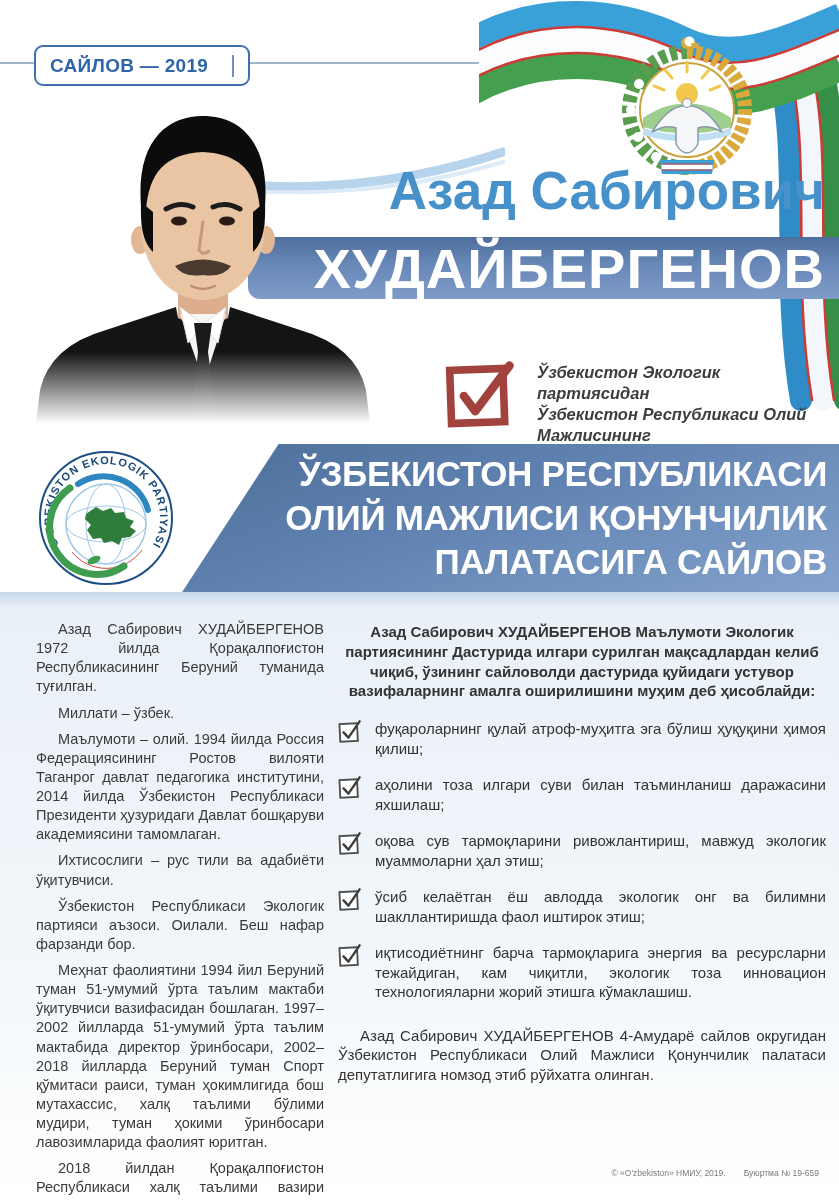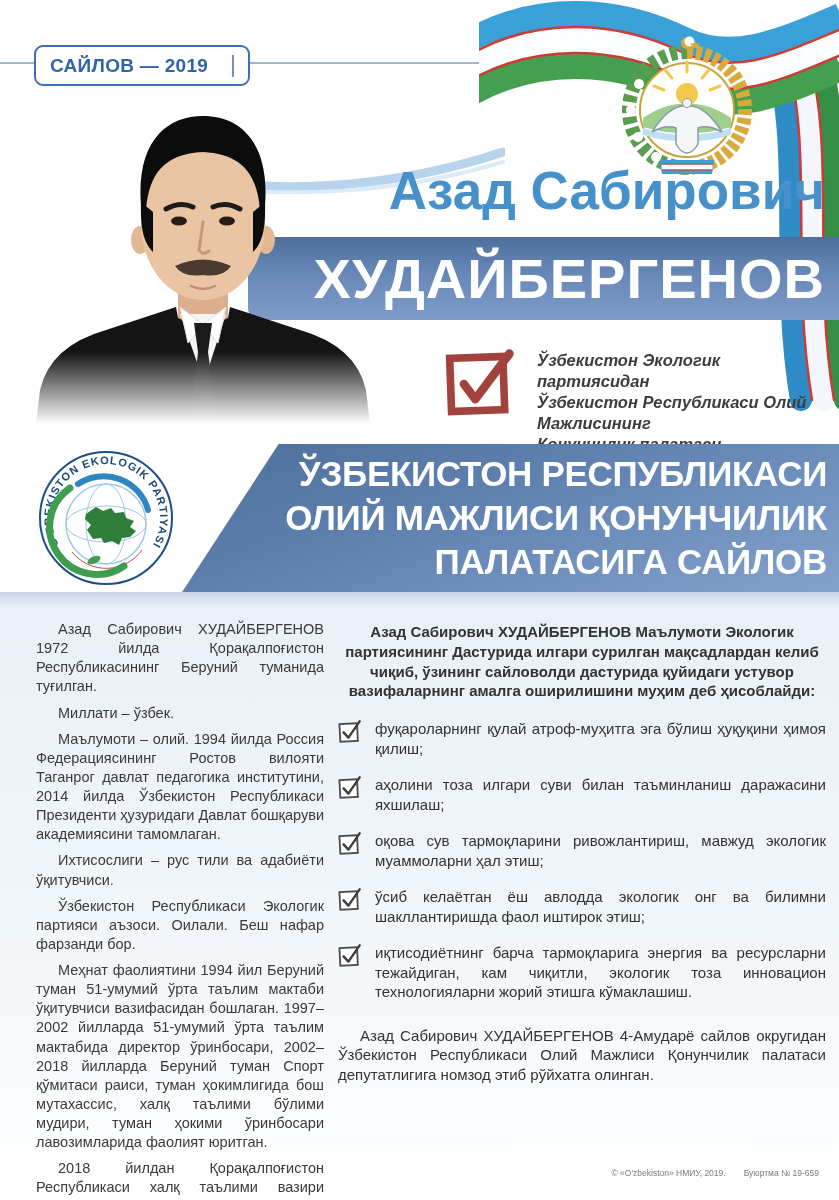--- a/index.html
+++ b/index.html
@@ -20,29 +20,29 @@
   
   .ribbon-svg{position:absolute;right:0;top:0;width:360px;height:430px;z-index:1;}
   .swoosh-svg{position:absolute;left:185px;top:146px;width:320px;height:50px;z-index:1;}
   .emblem-svg{position:absolute;left:612px;top:32px;width:150px;height:152px;z-index:2;}
   
   .candidate-given{
     position:absolute;right:14px;top:160px;width:560px;z-index:4;
     text-align:right;font-size:53px;font-weight:bold;color:#4691c9;letter-spacing:0;padding-left:23px;
   }
   .surname-banner{
-    position:absolute;left:248px;right:0;top:237px;height:83px;z-index:3;
+    position:absolute;left:248px;right:0;top:237px;height:62px;z-index:3;
     background:linear-gradient(180deg,#4e6e9e 0%,#6888b8 45%,#7f9cc9 100%);
     border-radius:12px 0 0 12px;
     display:flex;align-items:center;justify-content:flex-end;padding-right:14px;
     color:#fff;font-size:56px;font-weight:bold;letter-spacing:1px;
   }
   .portrait-svg{position:absolute;left:28px;top:94px;width:345px;height:330px;z-index:4;}
   
-  .nomination{position:absolute;left:443px;top:346px;width:392px;display:flex;gap:18px;z-index:2;}
+  .nomination{position:absolute;left:443px;top:358px;width:392px;display:flex;gap:18px;z-index:2;}
   .nomination .big-check{flex:0 0 76px;}
   .nomination-text{font-size:16.5px;font-weight:bold;font-style:italic;color:#3d3d3d;line-height:1.28;padding-top:4px;}
   
   .title-banner{
     position:absolute;left:16px;top:444px;width:839px;height:148px;z-index:2;
     background:linear-gradient(160deg,#47688f 0%,#5d7fae 45%,#84a2cd 100%);
     clip-path:polygon(31.3% 0,100% 0,100% 100%,19.8% 100%);
     display:flex;flex-direction:column;justify-content:center;
     text-align:right;padding-right:28px;box-sizing:border-box;
     color:#fff;font-weight:bold;font-size:35px;line-height:44px;letter-spacing:-.3px;

